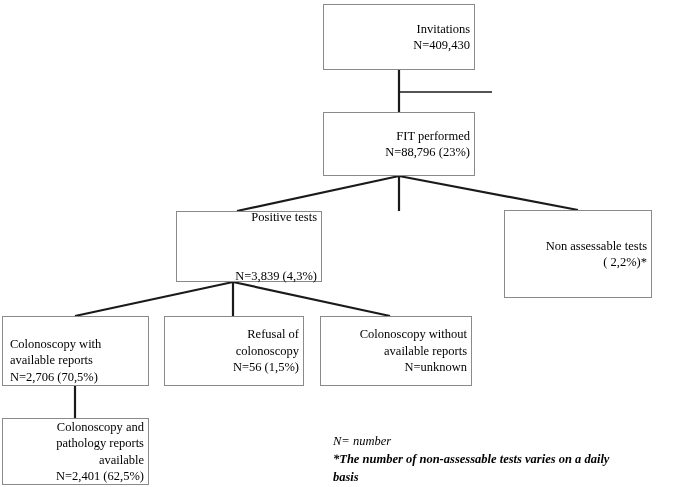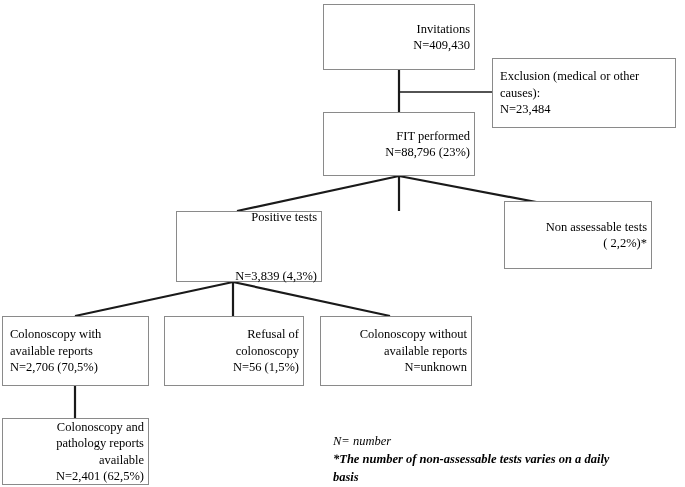--- a/index.html
+++ b/index.html
@@ -73,43 +73,38 @@
     <line x1="233" y1="282" x2="390" y2="316" stroke="#1a1a1a" stroke-width="2.2"></line>
 
     <line x1="75" y1="386" x2="75" y2="418" stroke="#1a1a1a" stroke-width="2.2"></line>
   </svg>
 
   <div class="node center" style="left:323px; top:4px; width:152px; height:66px;">
     <span class="line">Invitations</span>
     <span class="line">N=409,430</span>
   </div>
 
-  <div class="node left" style="left:492px; top:58px; width:184px; height:70px;">
-    <span class="line">Exclusion (medical or other</span>
-    <span class="line">causes):</span>
-    <span class="line">N=23,484</span>
-  </div>
 
   <div class="node center" style="left:323px; top:112px; width:152px; height:64px;">
     <span class="line">FIT performed</span>
     <span class="line">N=88,796 (23%)</span>
   </div>
 
   <div class="node center" style="left:176px; top:211px; width:146px; height:71px;gap:43px;">
     <span class="line">Positive tests</span>
     <span class="line">N=3,839 (4,3%)</span>
   </div>
 
 
-  <div class="node center" style="left:504px; top:201px; width:148px; height:68px;padding-left:6px;">
+  <div class="node center" style="left:504px; top:210px; width:148px; height:88px;padding-left:6px;">
     <span class="line">Non assessable tests</span>
     <span class="line">( 2,2%)*</span>
   </div>
 
-  <div class="node left" style="left:2px; top:316px; width:147px; height:70px;">
+  <div class="node left" style="left:2px; top:316px; width:147px; height:70px;justify-content:flex-end;">
     <span class="line">Colonoscopy with</span>
     <span class="line">available reports</span>
     <span class="line">N=2,706 (70,5%)</span>
   </div>
 
   <div class="node center" style="left:164px; top:316px; width:140px; height:70px;">
     <span class="line">Refusal of</span>
     <span class="line">colonoscopy</span>
     <span class="line">N=56 (1,5%)</span>
   </div>

